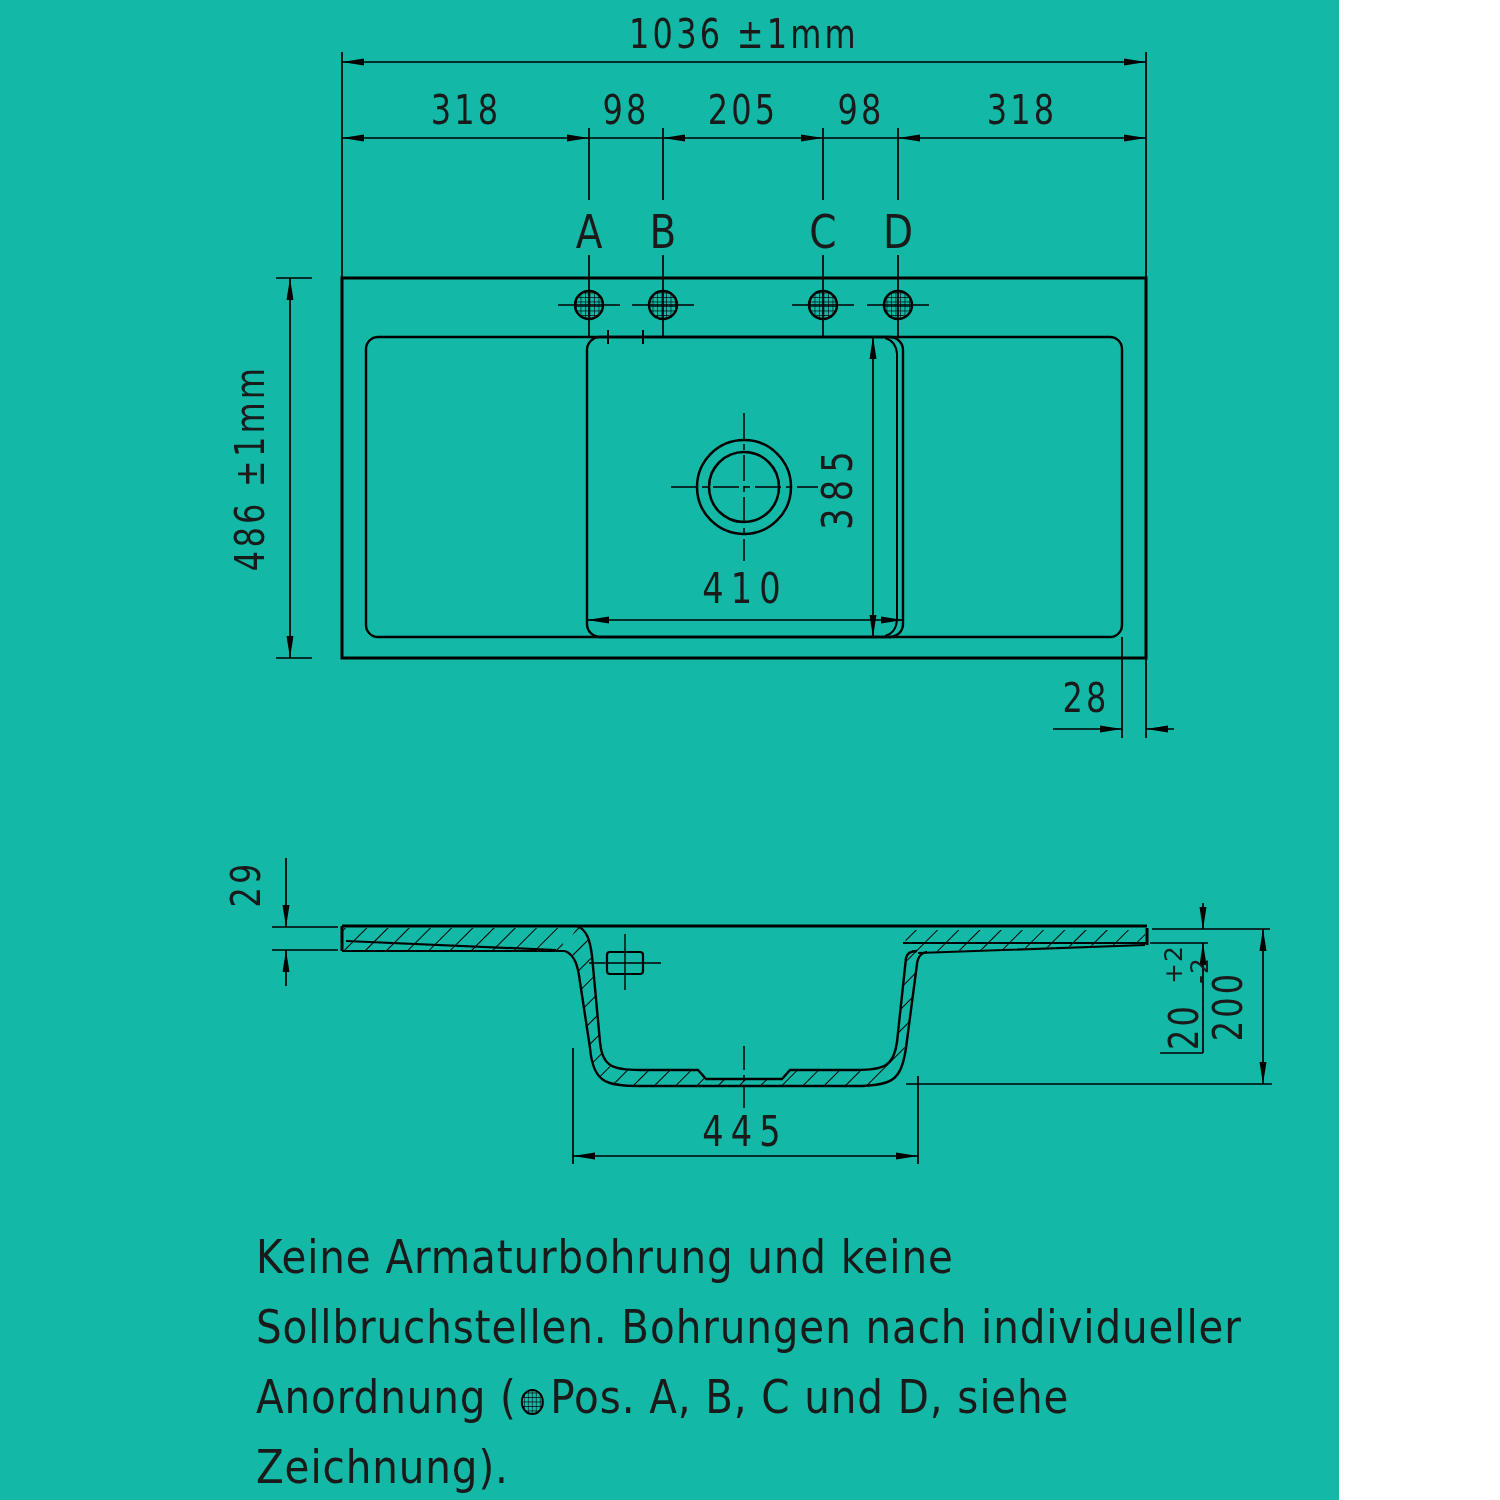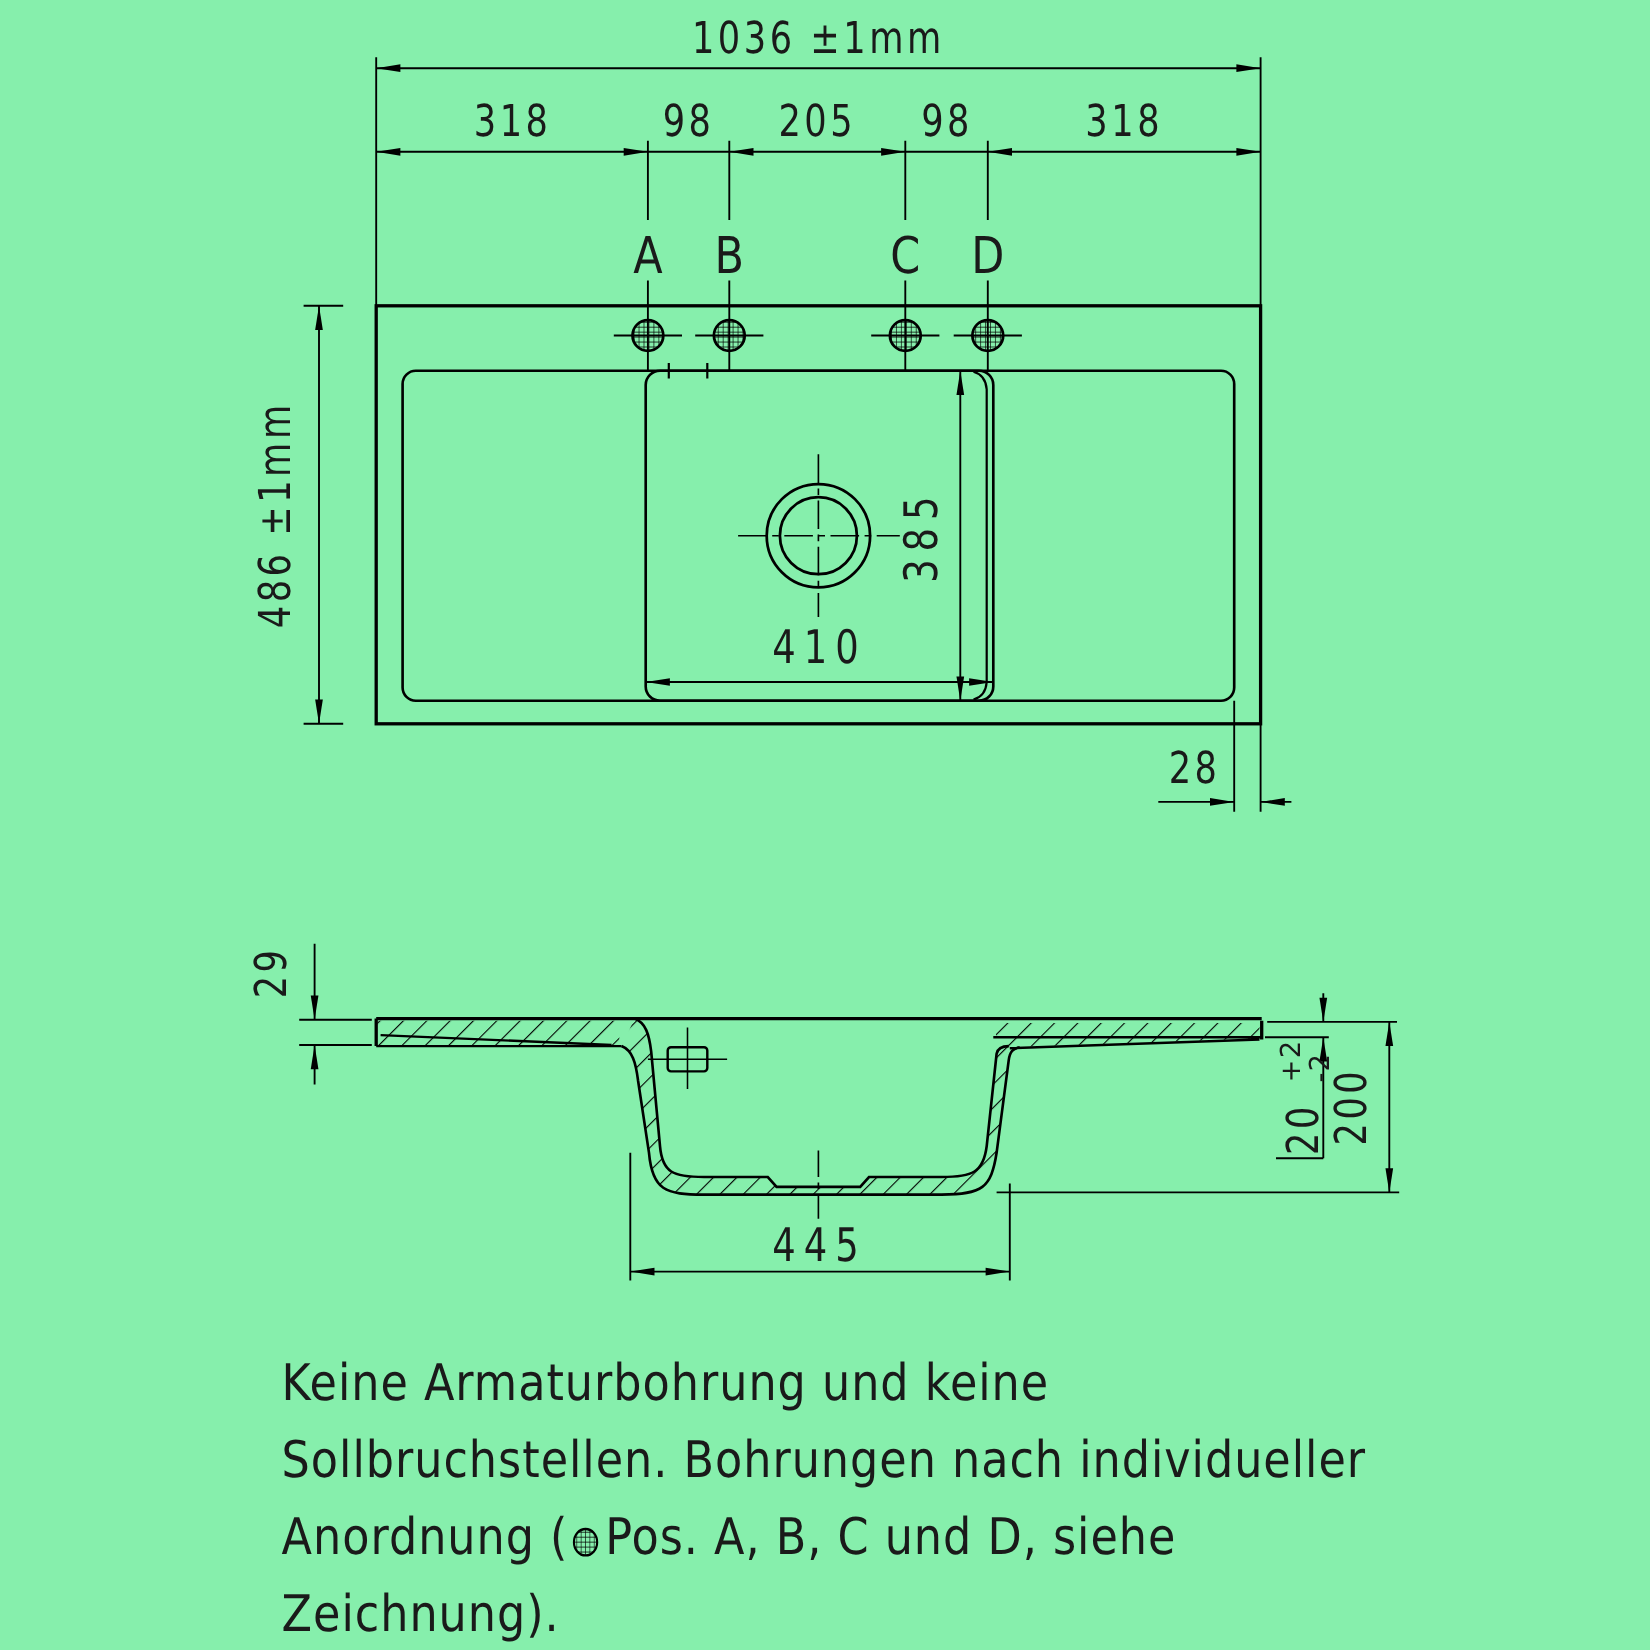--- a/index.html
+++ b/index.html
@@ -1,16 +1,16 @@
 <!DOCTYPE html>
 <html><head>
 <meta charset="utf-8">
 <style>
   html,body{margin:0;padding:0;background:#ffffff;}
-  #stage{position:relative;width:1500px;height:1500px;background:#86efac;overflow:hidden;
+  #stage{position:relative;width:1339px;height:1500px;background:#14b8a6;overflow:hidden;
          font-family:"DejaVu Sans", sans-serif;}
   svg{position:absolute;left:0;top:0;}
   svg text{fill:#1a1a1a;font-family:"DejaVu Sans", sans-serif;}
   .dimtxt{font-size:40px;letter-spacing:4px;}
   .dimtxt-wide{font-size:42px;letter-spacing:9px;}
   .holelbl{font-size:46px;}
   .toltxt{font-size:25px;letter-spacing:1px;}
   #notes{position:absolute;left:256px;top:1222px;width:1200px;
          color:#1a1a1a;font-size:46px;line-height:70px;letter-spacing:1px;
          transform:scaleX(0.88);transform-origin:left top;white-space:nowrap;}

